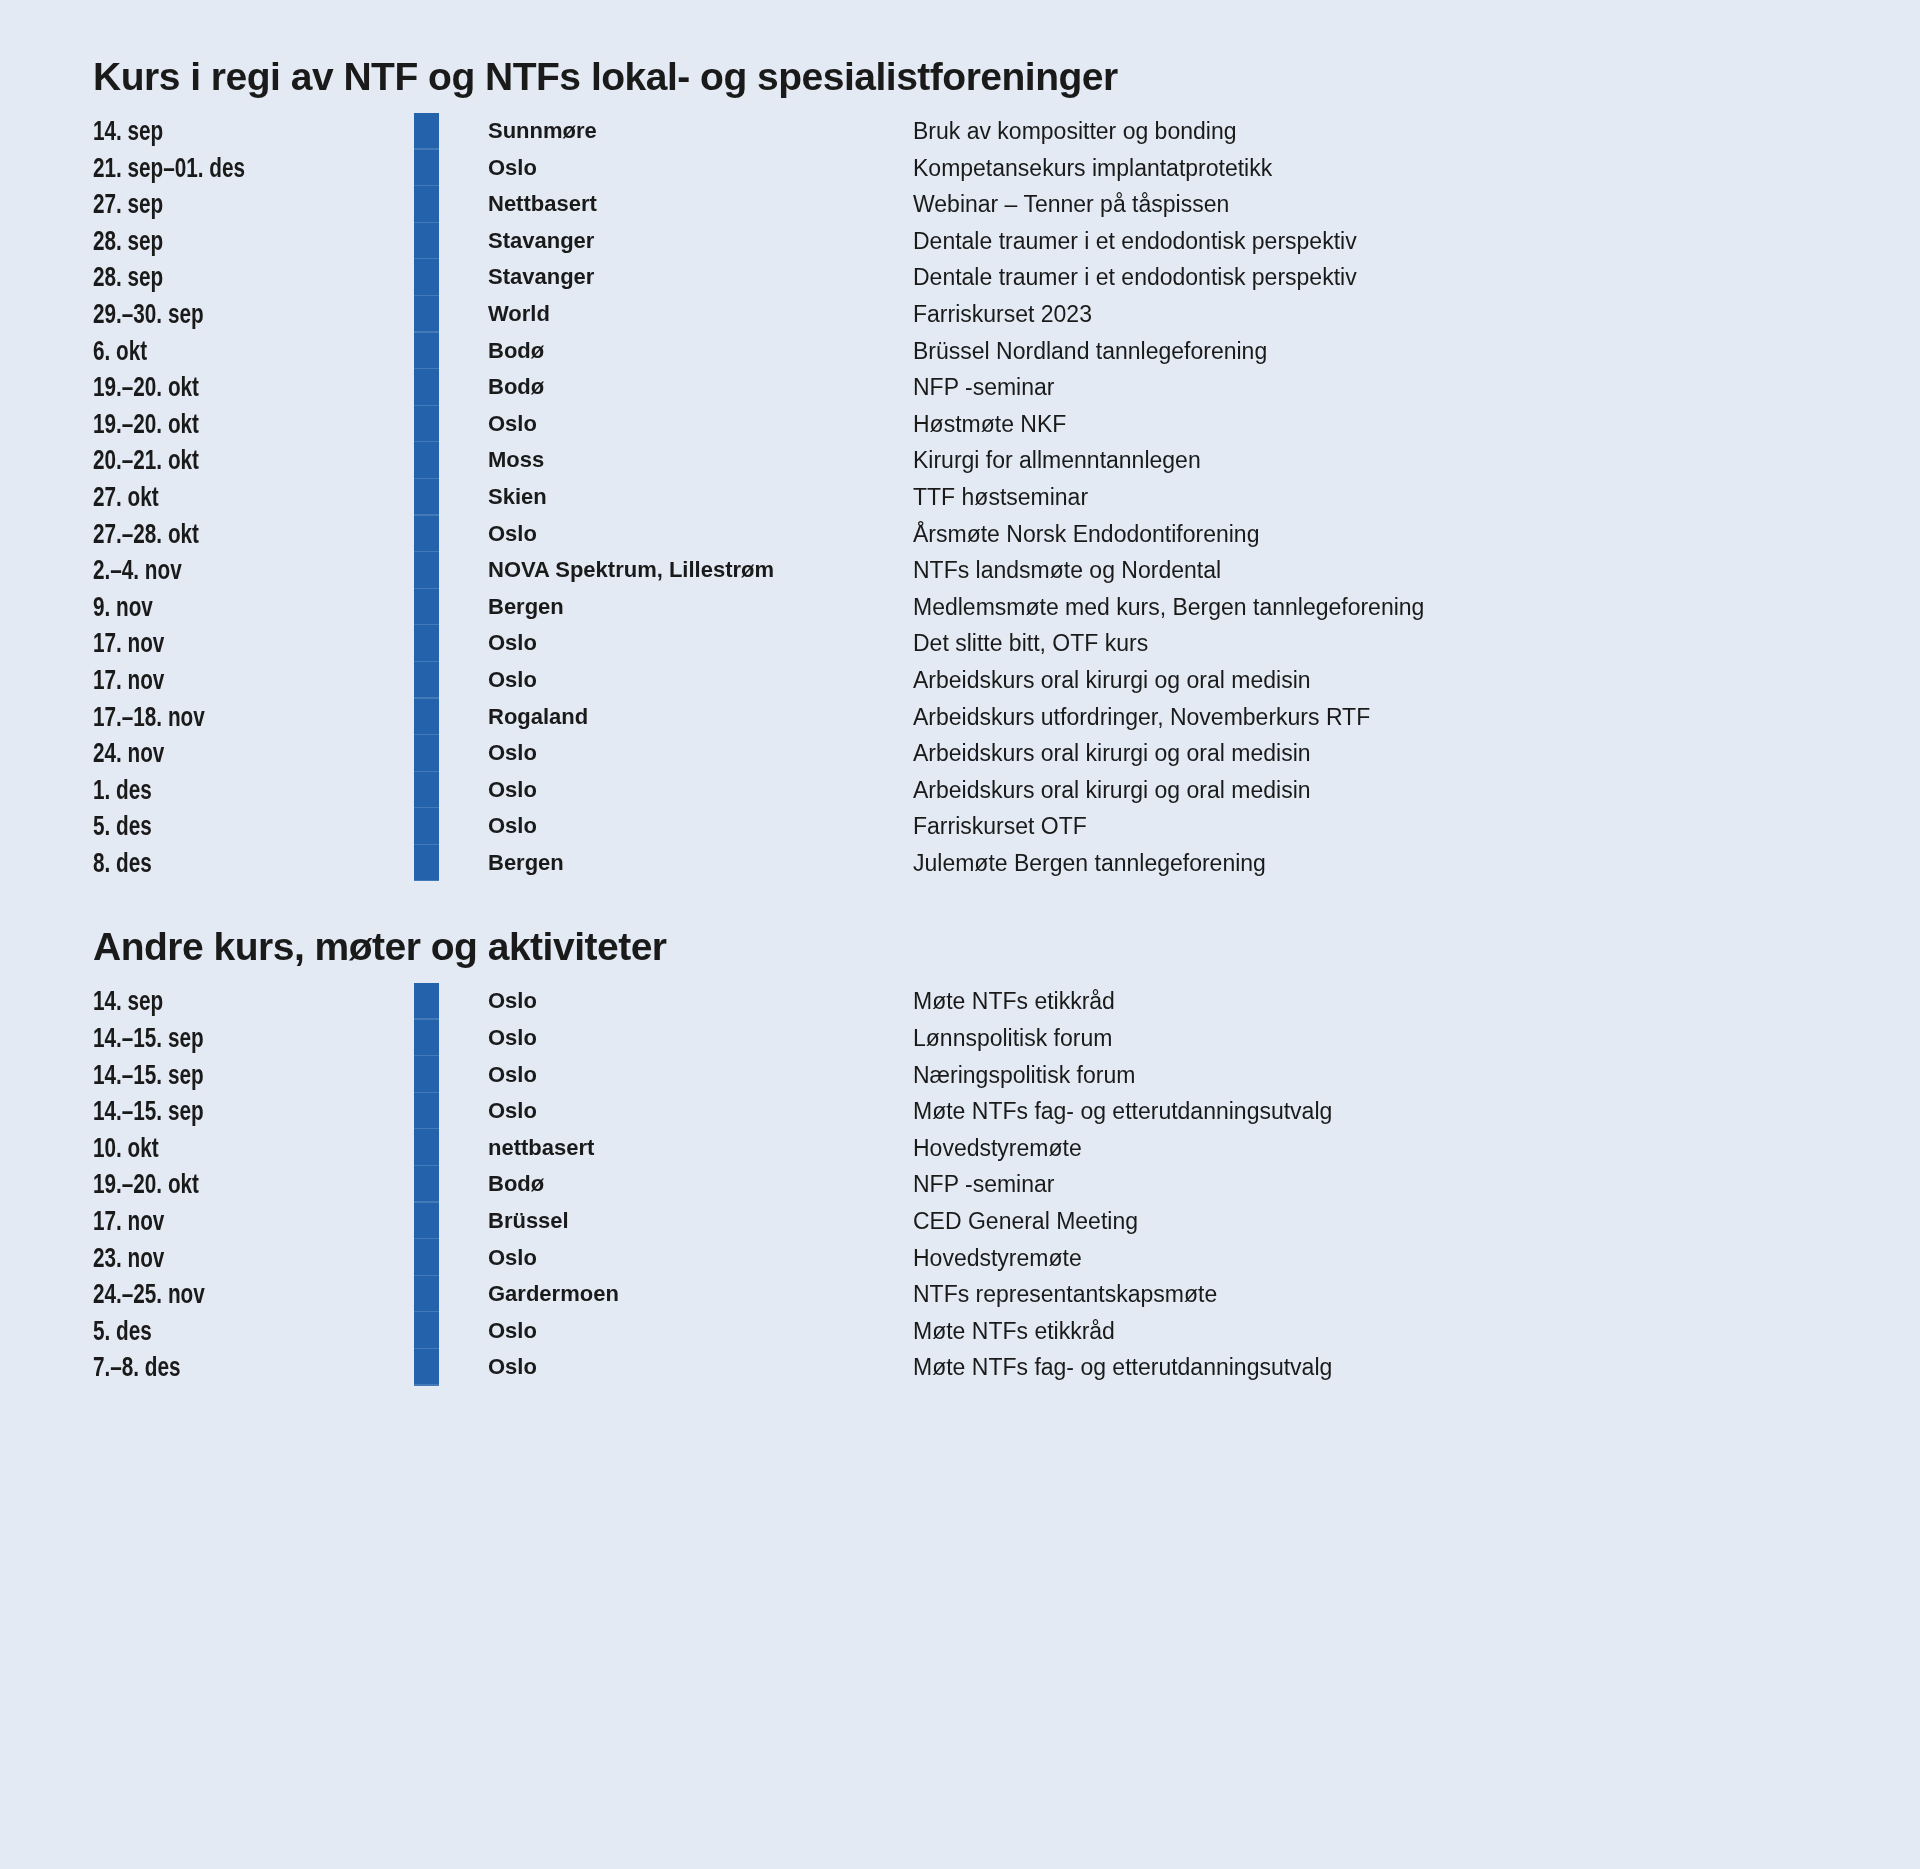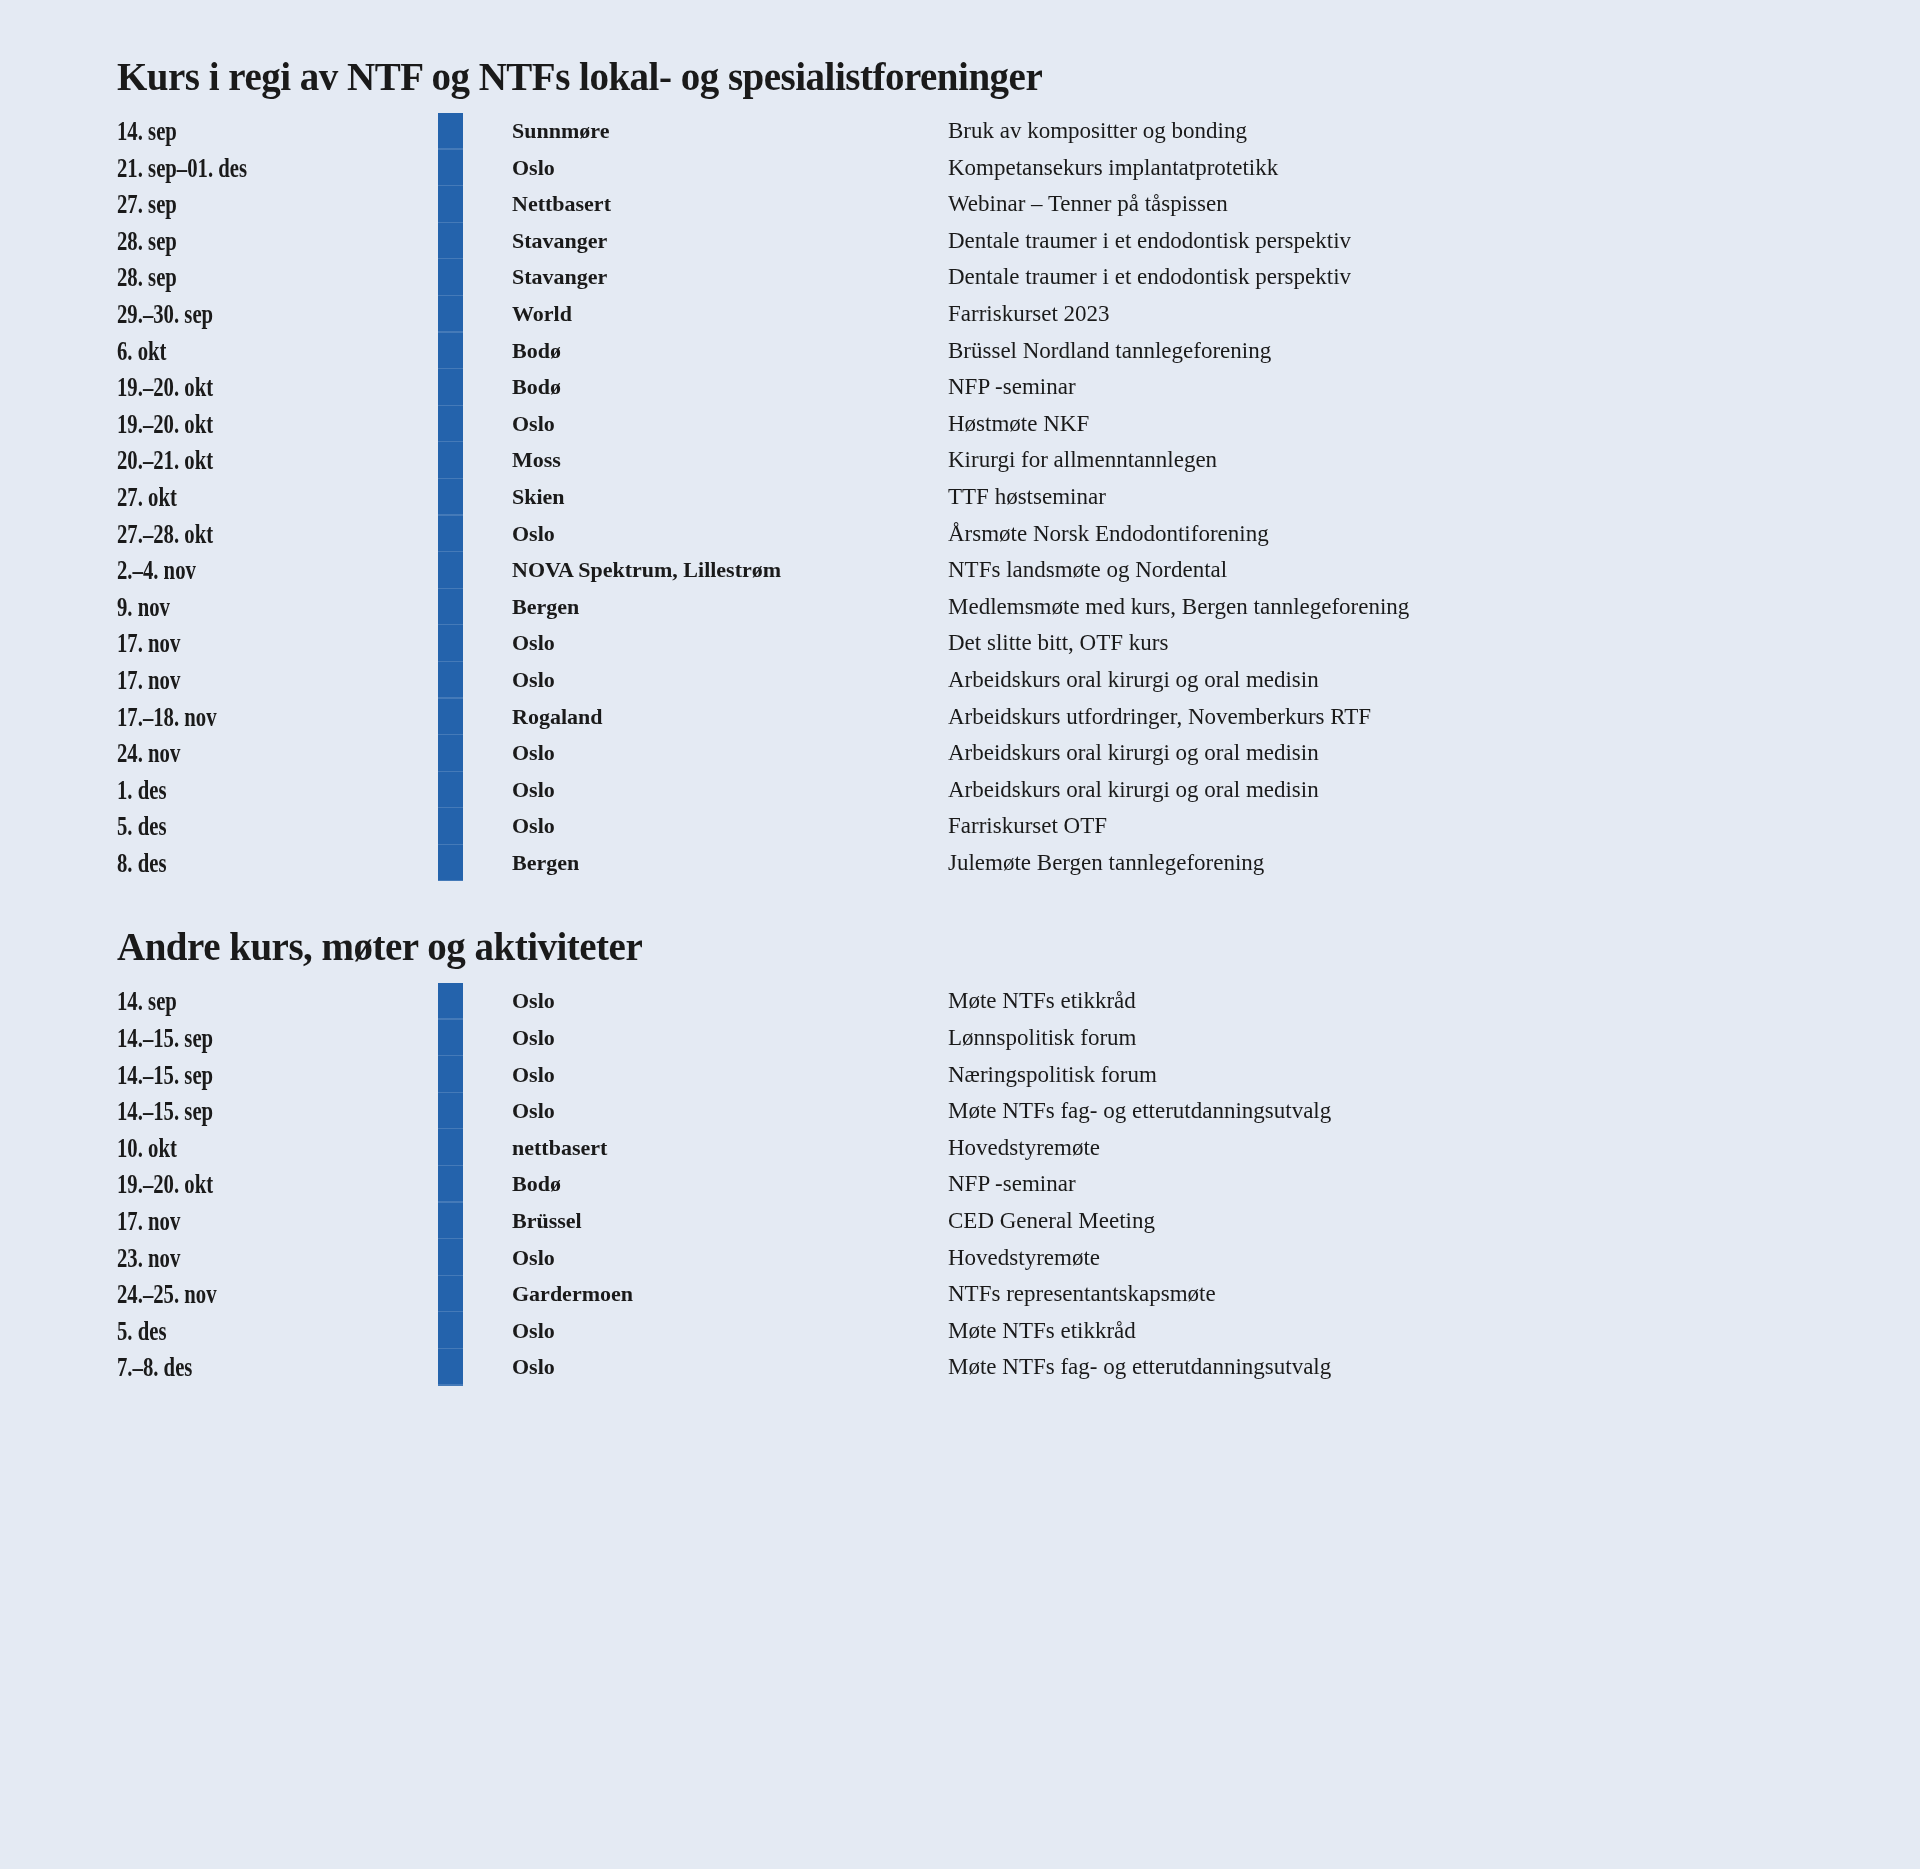--- a/index.html
+++ b/index.html
@@ -3,22 +3,22 @@
 <meta charset="utf-8">
 <style>
   html, body { margin: 0; padding: 0; }
   .page {
     position: relative;
     width: 1920px;
     height: 1869px;
     box-sizing: border-box;
     background: var(--bg, #e4eaf3);
     color: var(--fg, #1a1a1a);
-    font-family: Liberation Serif, serif;
-    padding: 57px 0 0 117px;
+    font-family: Liberation Sans, sans-serif;
+    padding: 57px 0 0 93px;
     overflow: hidden;
   }
   .section-title {
     margin: 0 0 16px 0;
     font-size: 39px;
     line-height: 40px;
     font-weight: bold;
     letter-spacing: -0.5px;
     white-space: nowrap;
   }
@@ -55,21 +55,20 @@
   }
   .location {
     left: 395px;
     font-size: 22px;
     font-weight: bold;
   }
   .description {
     left: 820px;
     font-size: 23px;
     font-weight: normal;
-    margin-left: 11px;
   }
 </style>
 </head>
 <body>
 
 <div class="page">
 
   <section>
     <h1 class="section-title">Kurs i regi av NTF og NTFs lokal- og spesialistforeninger</h1>
     <div class="rows">

